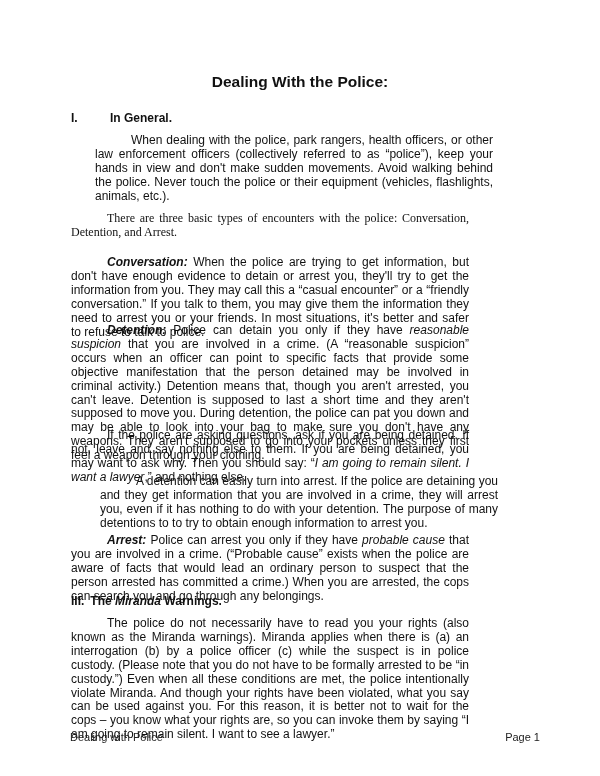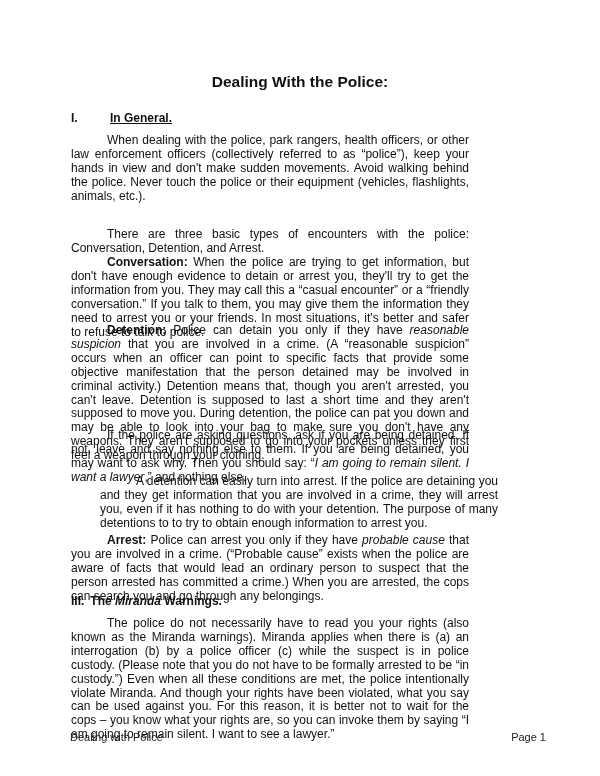--- a/index.html
+++ b/index.html
@@ -6,50 +6,50 @@
     body { width: 600px; height: 776px; position: relative; overflow: hidden;
       font-family: "Liberation Sans", sans-serif; color: #111; }
     .page { position: absolute; left: 0; top: 0; width: 600px; height: 776px; background: #fff; }
     .title { position: absolute; left: 0; width: 600px; top: 73px; text-align: center;
       font-weight: bold; font-size: 15.5px; line-height: 18px; }
     .h { position: absolute; left: 71px; font-weight: bold; font-size: 12px; line-height: 14px; }
     .h .num { display: inline-block; width: 39px; }
     .h3 .num { width: auto; margin-right: 6px; }
     .p { position: absolute; left: 71px; width: 398px; font-size: 12px; line-height: 13.9px;
       text-align: justify; text-indent: 36px; }
-    .p b { font-weight: bold; }
+    .p b { font-weight: bold; font-style: italic; }
     .p i { font-style: italic; }
     .footer { position: absolute; top: 731px; font-size: 11px; color: #222; }
   </style>
 </head>
 <body>
 
 <div class="page">
 
   <div class="title">
     <div>Dealing With the Police:</div>
   </div>
 
-  <div class="h" style="top:111px;text-decoration:underline;">
+  <div class="h" style="top:111px;">
     <span class="num">I.</span><span>In General.</span>
   </div>
-  <div class="p" style="top:134px;">When dealing with the police, park rangers, health officers, or other law enforcement officers (collectively referred to as “police”), keep your hands in view and don't make sudden movements.  Avoid walking behind the police.  Never touch the police or their equipment (vehicles, flashlights, animals, etc.).</div>
+  <div class="p" style="top:134px;margin-left:24px;">When dealing with the police, park rangers, health officers, or other law enforcement officers (collectively referred to as “police”), keep your hands in view and don't make sudden movements.  Avoid walking behind the police.  Never touch the police or their equipment (vehicles, flashlights, animals, etc.).</div>
 
-  <div class="p" style="top:228px;">There are three basic types of encounters with the police: Conversation, Detention, and Arrest.</div>
+  <div class="p" style="top:212px;font-family:Liberation Serif, serif;">There are three basic types of encounters with the police: Conversation, Detention, and Arrest.</div>
 
   <div class="p" style="top:256px;"><b>Conversation:</b><span> When the police are trying to get information, but don't have enough evidence to detain or arrest you, they'll try to get the information from you.  They may call this a “casual encounter” or a “friendly conversation.”  If you talk to them, you may give them the information they need to arrest you or your friends.  In most situations, it's better and safer to refuse to talk to police.</span></div>
 
   <div class="p" style="top:324px;"><b>Detention:</b><span>  Police can detain you only if they have </span><i>reasonable suspicion</i><span> that you are involved in a crime.  (A “reasonable suspicion” occurs when an officer can point to specific facts that provide some objective manifestation that the person detained may be involved in criminal activity.)  Detention means that, though you aren't arrested, you can't leave.  Detention is supposed to last a short time and they aren't supposed to move you.  During detention, the police can pat you down and may be able to look into your bag to make sure you don't have any weapons.  They aren't supposed to go into your pockets unless they first feel a weapon through your clothing.</span></div>
 
   <div class="p" style="top:429px;"><span>If the police are asking questions, ask if you are being detained.  If not, leave and say nothing else to them.  If you are being detained, you may want to ask why.  Then you should say: “</span><i>I am going to remain silent.  I want a lawyer</i><span>,” and nothing else.</span></div>
 
   <div class="p" style="top:475px;margin-left:29px;">A detention can easily turn into arrest.  If the police are detaining you and they get information that you are involved in a crime, they will arrest you, even if it has nothing to do with your detention.  The purpose of many detentions to to try to obtain enough information to arrest you.</div>
 
   <div class="p" style="top:534px;"><b>Arrest:</b><span>  Police can arrest you only if they have </span><i>probable cause</i><span> that you are involved in a crime.  (“Probable cause” exists when the police are aware of facts that would lead an ordinary person to suspect that the person arrested has committed a crime.)  When you are arrested, the cops can search you and go through any belongings.</span></div>
 
   <div class="h h3" style="top:594px;">
     <span class="num">III.</span><span>The </span><i>Miranda</i><span> Warnings.</span>
   </div>
   <div class="p" style="top:617px;">The police do not necessarily have to read you your rights (also known as the Miranda warnings).  Miranda applies when there is (a) an interrogation (b) by a police officer (c) while the suspect is in police custody.  (Please note that you do not have to be formally arrested to be “in custody.”)  Even when all these conditions are met, the police intentionally violate Miranda. And though your rights have been violated, what you say can be used against you.   For this reason, it is better not to wait for the cops – you know what your rights are, so you can invoke them by saying “I am going to remain silent. I want to see a lawyer.”</div>
 
   <div class="footer" style="left:70px;">Dealing with Police</div>
-  <div class="footer" style="right:54px;">Page 1</div>
+  <div class="footer" style="right:60px;">Page 1</div>
 </div>
 
 </body></html>

